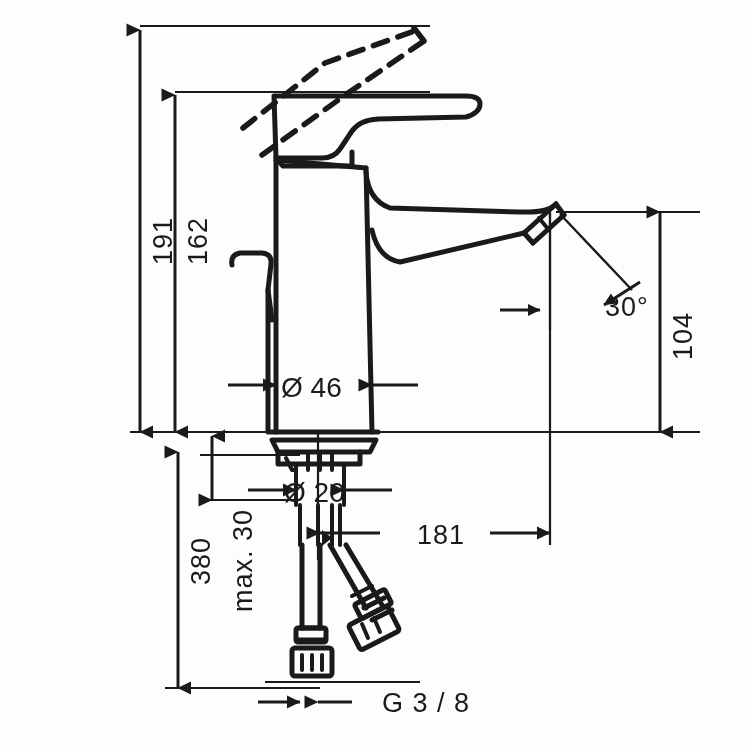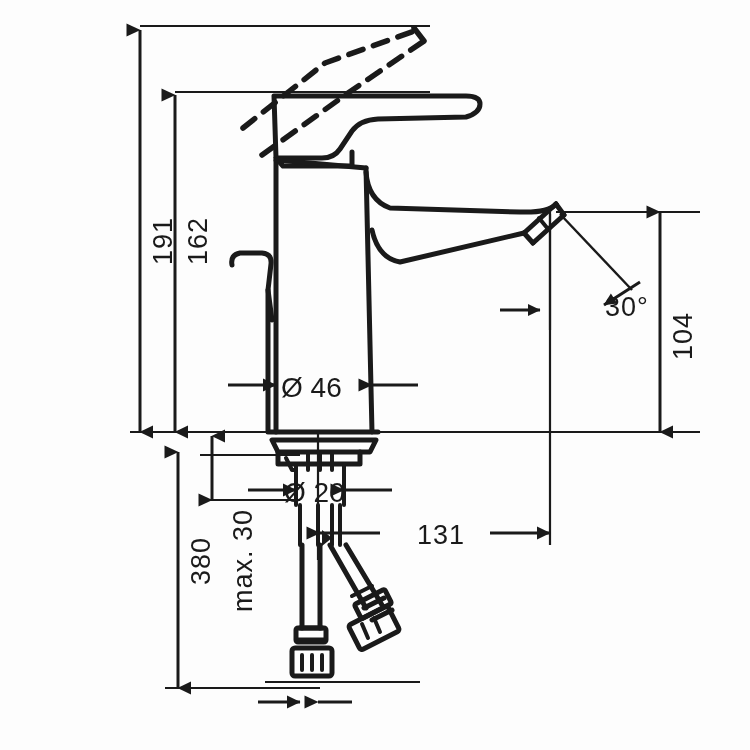--- a/index.html
+++ b/index.html
@@ -176,22 +176,23 @@
   <div class="lbl dim-num vert" style="left:148px;top:265px;">191</div>
 
   <div class="lbl dim-num vert" style="left:183px;top:265px;">162</div>
 
   <div class="lbl dim-num vert" style="left:668px;top:360px;">104</div>
 
   <div class="lbl big" style="left:281px;top:372px;">Ø 46</div>
 
   <div class="lbl big" style="left:284px;top:477px;">Ø 20</div>
 
-  <div class="lbl dim-num" style="left:417px;top:520px;">131</div>
+  <div class="lbl dim-num" style="left:417px;top:520px;">181</div>
 
   <div class="lbl dim-num vert" style="left:186px;top:585px;">380</div>
 
   <div class="lbl dim-num vert" style="left:228px;top:612px;">max. 30</div>
 
   <div class="lbl dim-num" style="left:557px;top:292px;margin-left:48px;">30°</div>
 
+  <div class="lbl dim-num" style="left:382px;top:688px;">G 3 / 8</div>
 
 </div>
 
 </body></html>

